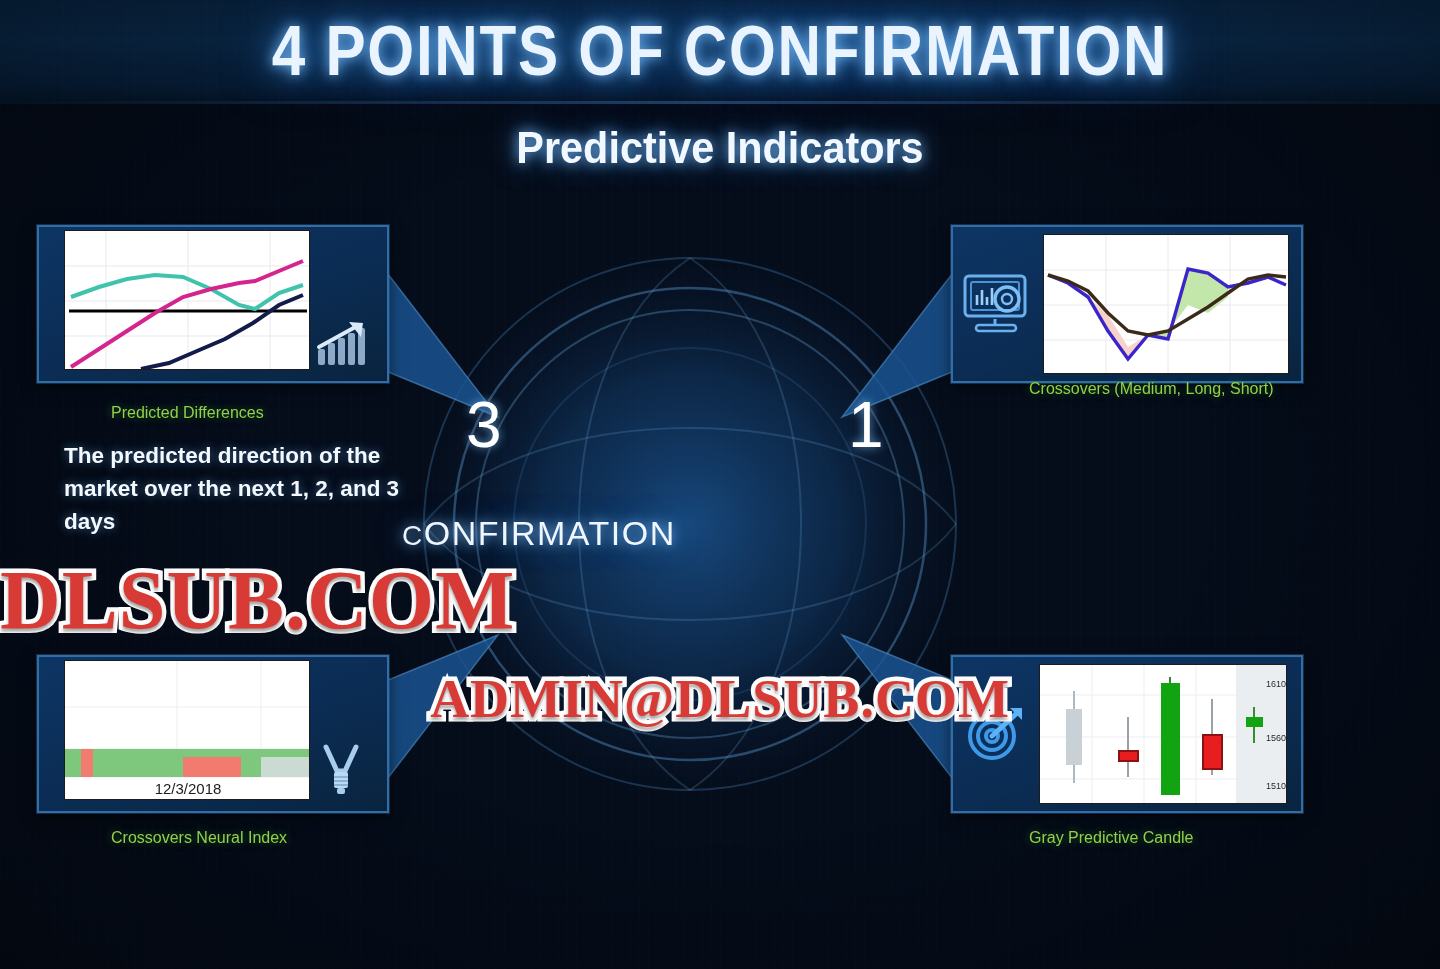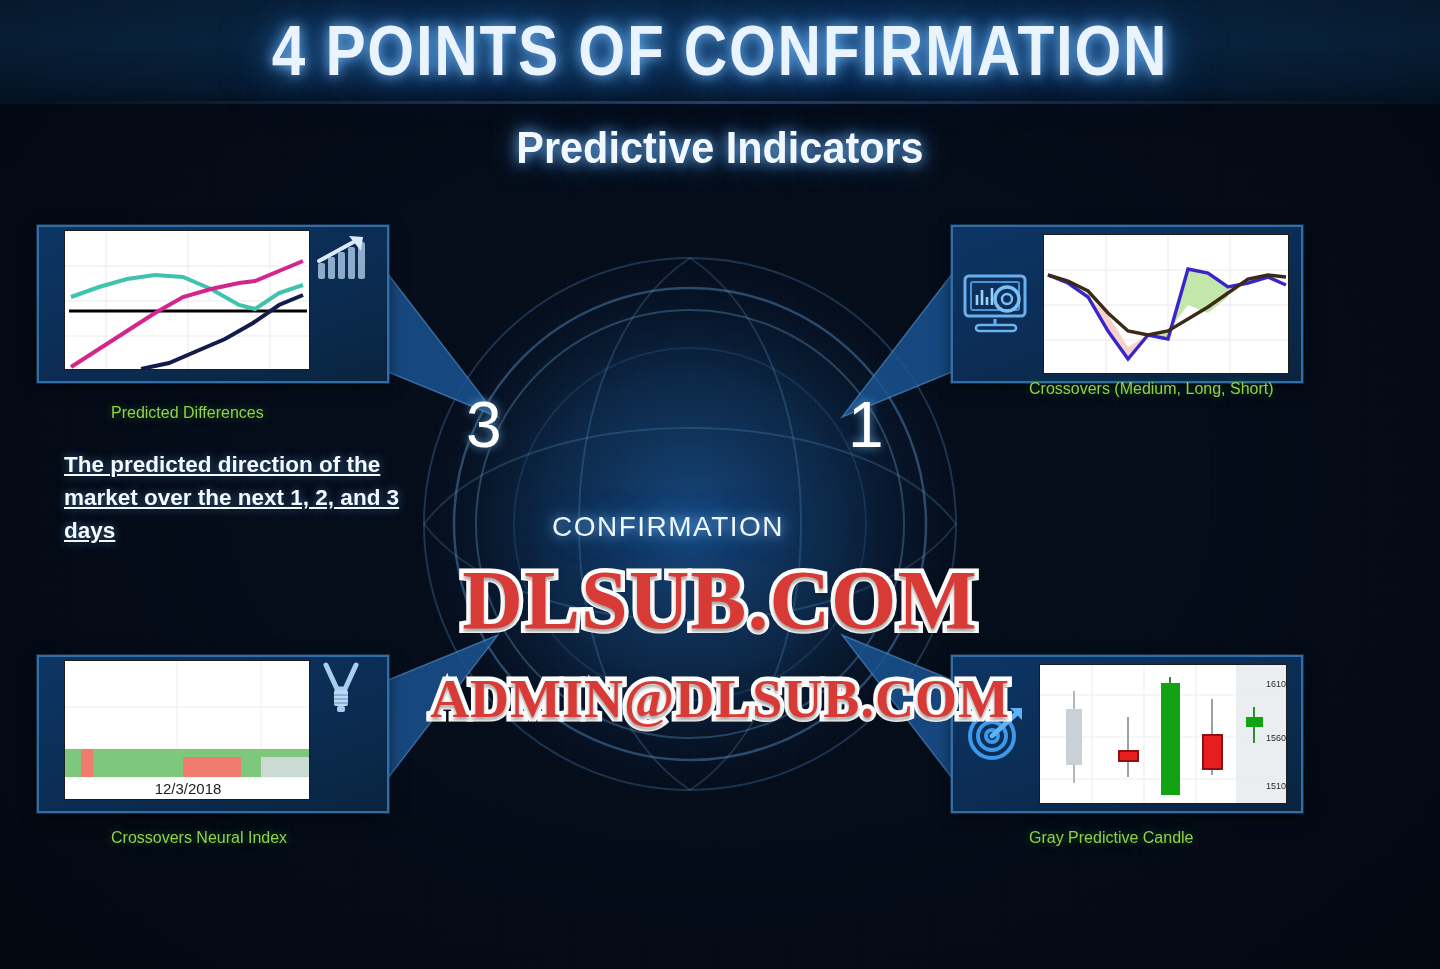--- a/index.html
+++ b/index.html
@@ -42,41 +42,41 @@
   .hub { position:absolute; left:402px; top:236px; width:576px; height:576px; z-index:1; }
   .hub svg { display:block; }
 
   
   .watermark { position:absolute; z-index:9; pointer-events:none;
     font-family:"Liberation Serif", serif; font-weight:bold;
     color:#d83a36; letter-spacing:1px; white-space:nowrap;
     -webkit-text-stroke:9px #fdfdfd; paint-order:stroke fill;
     text-shadow:0 3px 3px rgba(0,0,0,.35);
   }
-  .wm1 { left:0; top:552px; width:1440px; text-align:center; font-size:84px; }
+  .wm1 { left:0; top:552px; width:1440px; text-align:left; font-size:84px; }
   .wm2 { left:0; top:668px; width:1440px; text-align:center; font-size:54px; }
 
   
   .main-title {
     position:absolute; z-index:4; left:0; top:13px; width:1440px; text-align:center;
     font-size:70px; line-height:76px; font-weight:bold;
     color:#eaf4ff; letter-spacing:2px;
     transform:scaleX(.86); transform-origin:center top;
     text-shadow:0 0 14px rgba(120,190,255,.95), 0 0 34px rgba(70,150,230,.8), 0 0 60px rgba(40,110,200,.55);
   }
   .sub-title {
     position:absolute; z-index:4; left:0; top:122px; width:1440px; text-align:center;
     font-size:45px; line-height:52px; font-weight:bold;
     color:#f2f8ff; letter-spacing:0px;
     transform:scaleX(.92); transform-origin:center top;
     text-shadow:0 0 13px rgba(120,190,255,.95), 0 0 30px rgba(60,140,225,.75);
   }
   .hub-label {
-    position:absolute; z-index:4; left:380px; top:500px; width:576px; text-align:center;
-    color:#eef6ff; font-size:40px; letter-spacing:1.5px;
+    position:absolute; z-index:4; left:402px; top:500px; width:576px; text-align:left;
+    color:#eef6ff; font-size:49px; letter-spacing:1.5px;
     font-variant:small-caps; text-transform:lowercase;
     text-shadow:0 0 12px rgba(130,195,255,.9), 0 0 28px rgba(60,140,225,.6);
   }
   .hub-label::first-letter { font-size:40px; }
 
   .step-num {
     position:absolute; z-index:6; color:#ffffff; font-size:64px; font-weight:normal;
     text-shadow:0 0 10px rgba(120,190,255,.8), 0 2px 4px rgba(0,0,0,.5);
   }
   .num-3 { left:466px; top:388px; }
@@ -96,34 +96,33 @@
   }
   .card-tl { left:37px;   top:225px; width:352px; height:158px; }
   .card-tr { left:951px;  top:225px; width:352px; height:158px; }
   .card-bl { left:37px;   top:655px; width:352px; height:158px; }
   .card-br { left:951px;  top:655px; width:352px; height:158px; }
 
   .thumb { background:#ffffff; border:1px solid #1c1c1c; overflow:hidden; position:relative; }
   .thumb svg { display:block; }
   .card-icon { display:flex; align-items:center; justify-content:center; }
 
-  .tl-inner { padding:0 0 9px 25px; display:flex; align-items:flex-start; gap:4px; }
+  .tl-inner { padding:0 0 9px 25px; display:flex; align-items:flex-end; gap:4px; }
   .tr-inner { padding:9px 14px 9px 8px; display:flex; align-items:center; gap:8px; }
 
   
   .caption { position:absolute; z-index:7; }
   .cap-title {
     color:#8fd14a; font-size:16px; font-weight:normal; line-height:30px; white-space:nowrap;
     text-shadow:0 0 8px rgba(90,190,60,.5), 0 1px 2px rgba(0,0,0,.7);
     margin-left:47px;
   }
   .cap-body {
-    color:#f4f9ff; font-size:22.5px; font-weight:bold; line-height:33px; margin-top:20px;
+    color:#f4f9ff; font-size:22.5px; font-weight:bold; line-height:33px; margin-top:11px;
     text-shadow:0 0 9px rgba(110,180,250,.55), 0 1px 2px rgba(0,0,0,.75);
-    text-decoration:underline;
   }
   .cap-tl { left:64px;  top:398px; width:340px; }
   .cap-tr { left:982px; top:374px; width:440px; }
   .cap-bl { left:64px;  top:823px; width:360px; }
   .cap-br { left:982px; top:823px; width:350px; }
 </style>
 </head>
 <body>
 
 <div class="bg">

